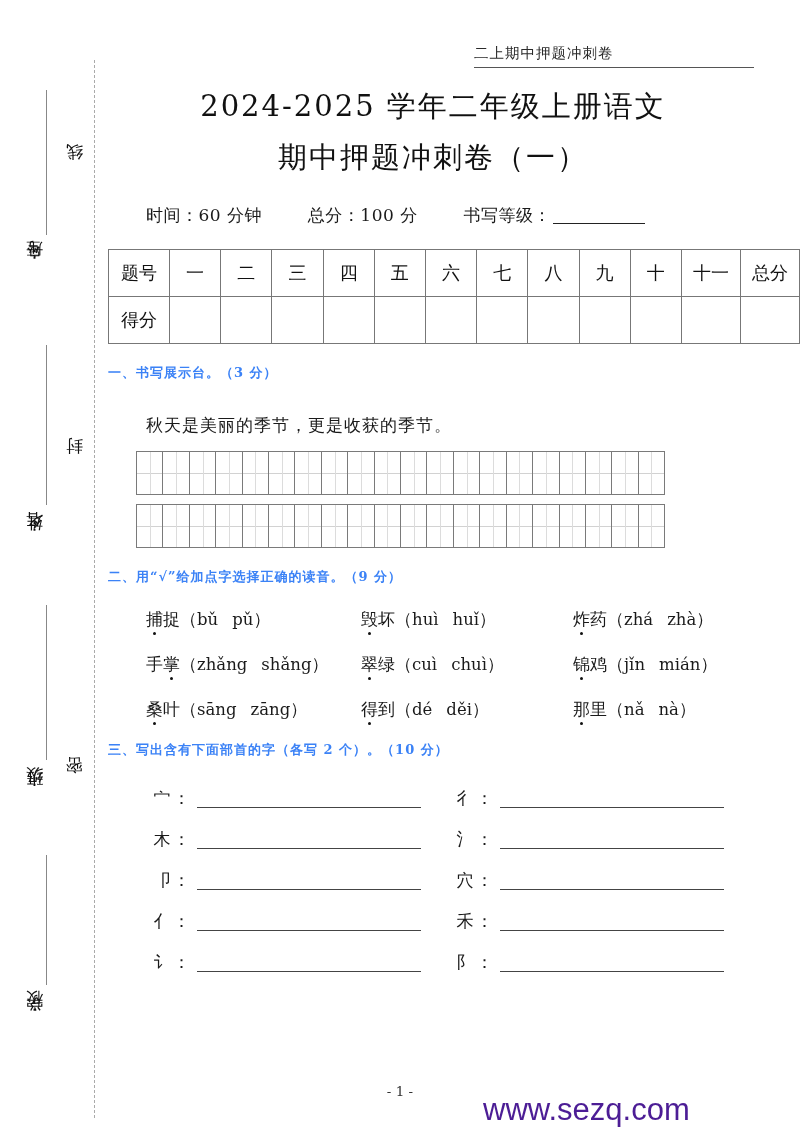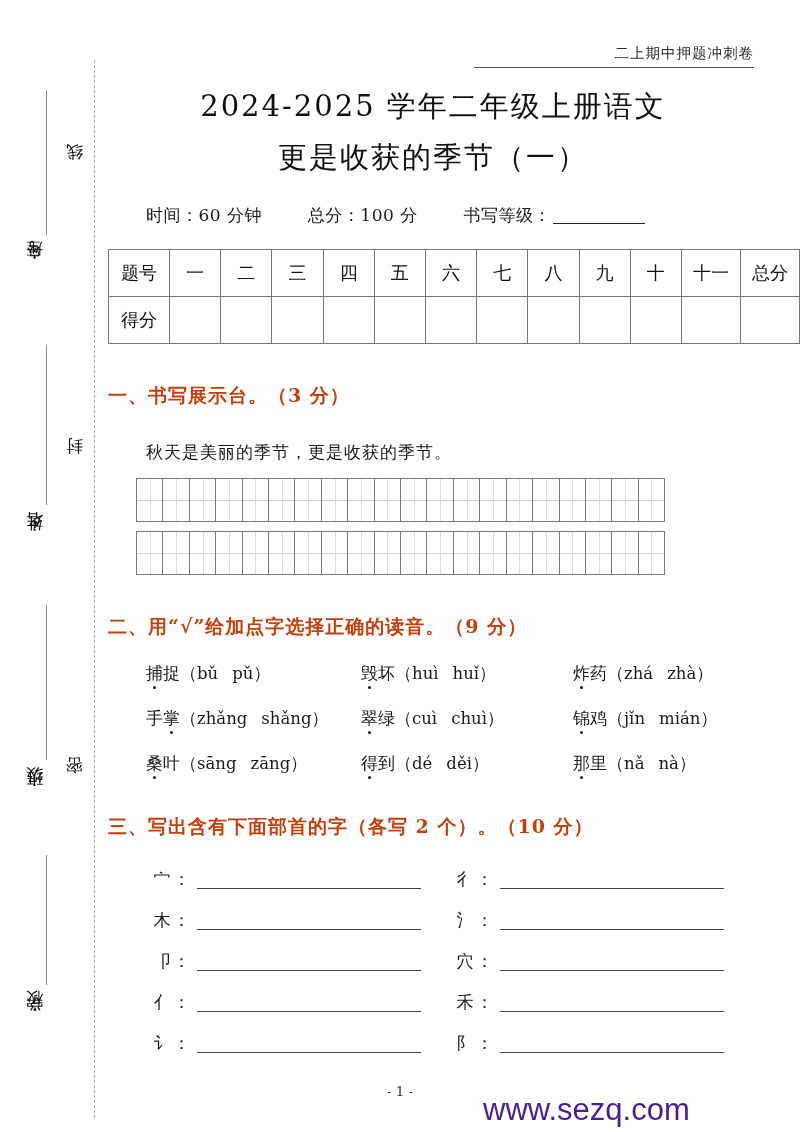--- a/index.html
+++ b/index.html
@@ -15,21 +15,20 @@
     color: #1a1a1a;
     overflow: hidden;
   }
 
   
   #page-header {
     position: absolute;
     top: 44px;
     right: 46px;
     width: 280px;
-    text-align: right;
   }
   #page-header .hdr-text {
     font-size: 14.5px;
     letter-spacing: 1px;
     color: #2a2a2a;
     padding-bottom: 4px;
     display: block;
   }
   #page-header .hdr-rule {
     border-bottom: 1.2px solid #555;
@@ -146,25 +145,25 @@
     text-align: center;
     vertical-align: middle;
     font-size: 18px;
     color: #111;
   }
   #score-table td.label-col { width: 58px; }
   #score-table td.wide-col  { width: 56px; }
 
   
   .section-heading {
-    margin-top: 39px;
-    font-size: 19px;
+    margin-top: 20px;
+    font-size: 13px;
     font-weight: bold;
     letter-spacing: 1px;
-    color: #c2410c;
+    color: #3b82f6;
   }
   .sub-sentence {
     margin-top: 32px;
     padding-left: 38px;
     font-size: 17px;
     letter-spacing: 1px;
   }
 
   
   .grid-block { margin-top: 14px; padding-left: 28px; }
@@ -306,21 +305,21 @@
   <div class="seal-field f1">座号：</div>
   <div class="seal-field f2">姓名：</div>
   <div class="seal-field f3">班级：</div>
   <div class="seal-field f4">学校：</div>
 </div>
 
 <div id="content">
 
   <div id="exam-title">
     <span class="t-line1">2024-2025 学年二年级上册语文</span>
-    <span class="t-line2">更是收获的季节（一）</span>
+    <span class="t-line2">期中押题冲刺卷（一）</span>
   </div>
 
   <div id="exam-meta">
     <span class="meta-item">时间：60 分钟</span>
     <span class="gap"></span>
     <span class="meta-item">总分：100 分</span>
     <span class="gap"></span>
     <span class="meta-item">书写等级：</span><span class="blank-rule"></span>
   </div>
 

